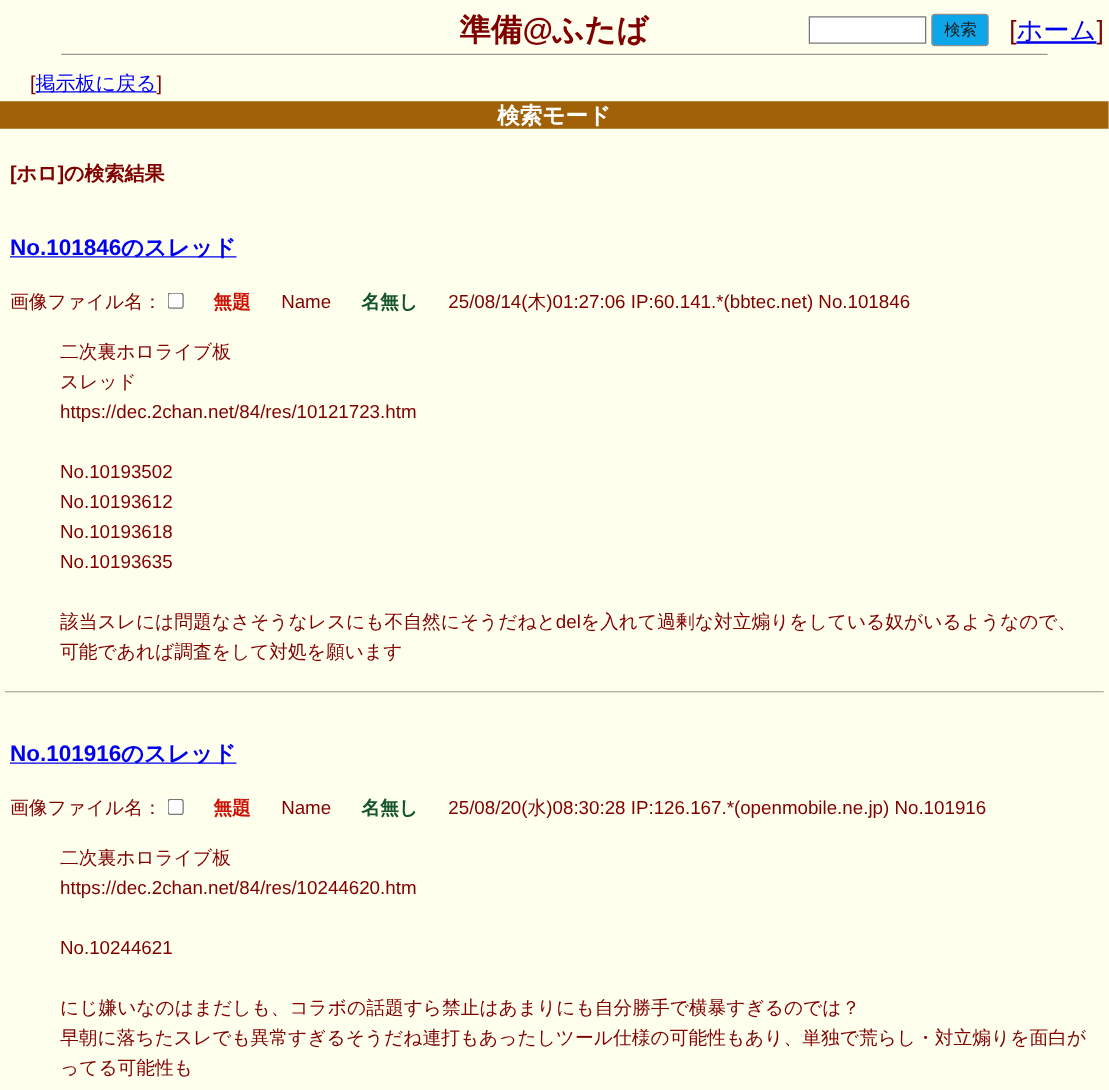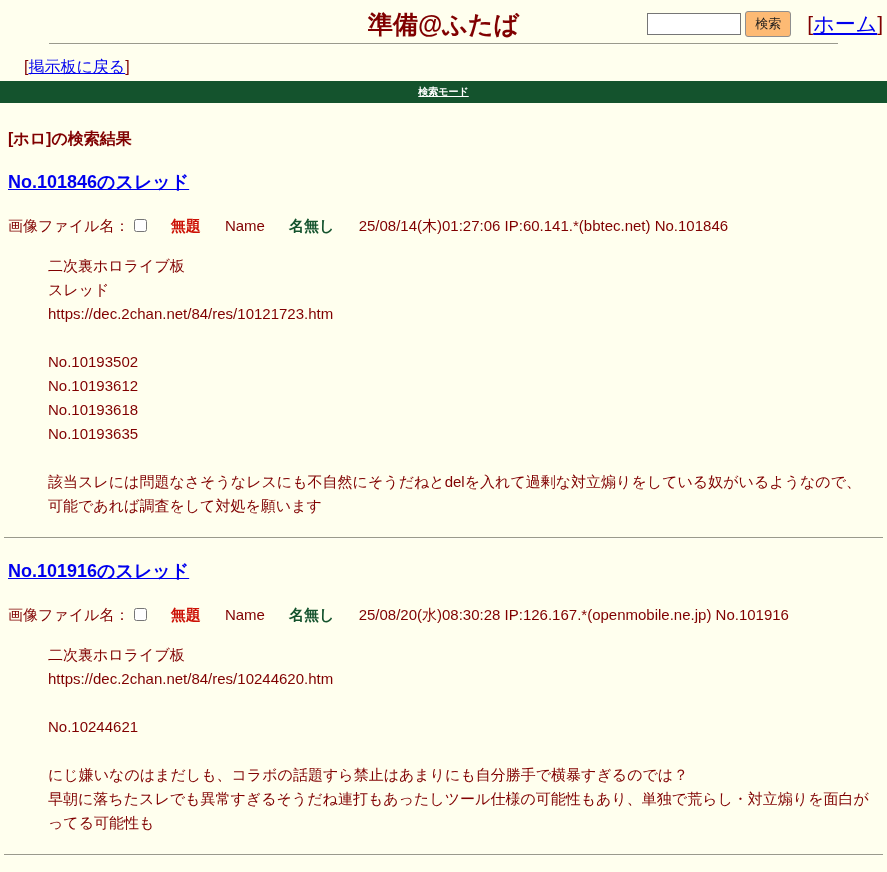--- a/index.html
+++ b/index.html
@@ -16,40 +16,40 @@
   
   .header { position:relative; padding-top:8px; }
   .title { text-align:center; font-weight:bold; font-size:25px; line-height:33px; margin:0; }
   .search-area { position:absolute; top:10px; right:4px; display:flex; align-items:center; }
   .search-input {
     width:88px; height:18px; border:1px solid #767676; background:#FFFFFF;
     margin-right:4px; font-family:inherit; font-size:13px;
   }
   .search-btn {
     font-size:13px; font-family:inherit; color:#1a1a1a;
-    background:#fdba74; border:1px solid #8f8f8f; border-radius:3px;
+    background:#0ea5e9; border:1px solid #8f8f8f; border-radius:3px;
     padding:3px 9px; cursor:pointer;
   }
   .home { margin-left:16px; font-size:21px; white-space:nowrap; }
 
   hr { border:none; border-top:1px solid #9a9a8c; border-bottom:1px solid #fffff4; height:0; }
   .top-rule { width:89%; margin:2px auto 0; }
   .divider { margin:0 4px; }
 
   .back-link-row { margin:12px 24px 3px; font-size:16px; }
 
   .banner {
-    background:#14532d; color:#FFFFFF;
-    font-weight:bold; font-size:10px; text-align:center;
-    height:22px; line-height:22px;text-decoration:underline;
+    background:#a16207; color:#FFFFFF;
+    font-weight:bold; font-size:18px; text-align:center;
+    height:22px; line-height:22px;
   }
 
   .result-heading { font-weight:bold; font-size:16px; margin:26px 8px 0; }
 
-  .thread-title { font-size:18px; margin:21px 8px 0; line-height:22px; }
+  .thread-title { font-size:18px; margin:37px 8px 0; line-height:22px; }
   .thread-title a { font-weight:bold; }
 
   .post-head { margin:24px 8px 0; line-height:18px; }
   .post-head > * + * { margin-left:20px; }
   .subject { color:#CC1105; font-weight:bold; }
   .poster { color:#14532d; font-weight:bold; }
   input[type=checkbox] {
     width:13px; height:13px; margin:0; vertical-align:-1px;
     accent-color:#767676;
   }

